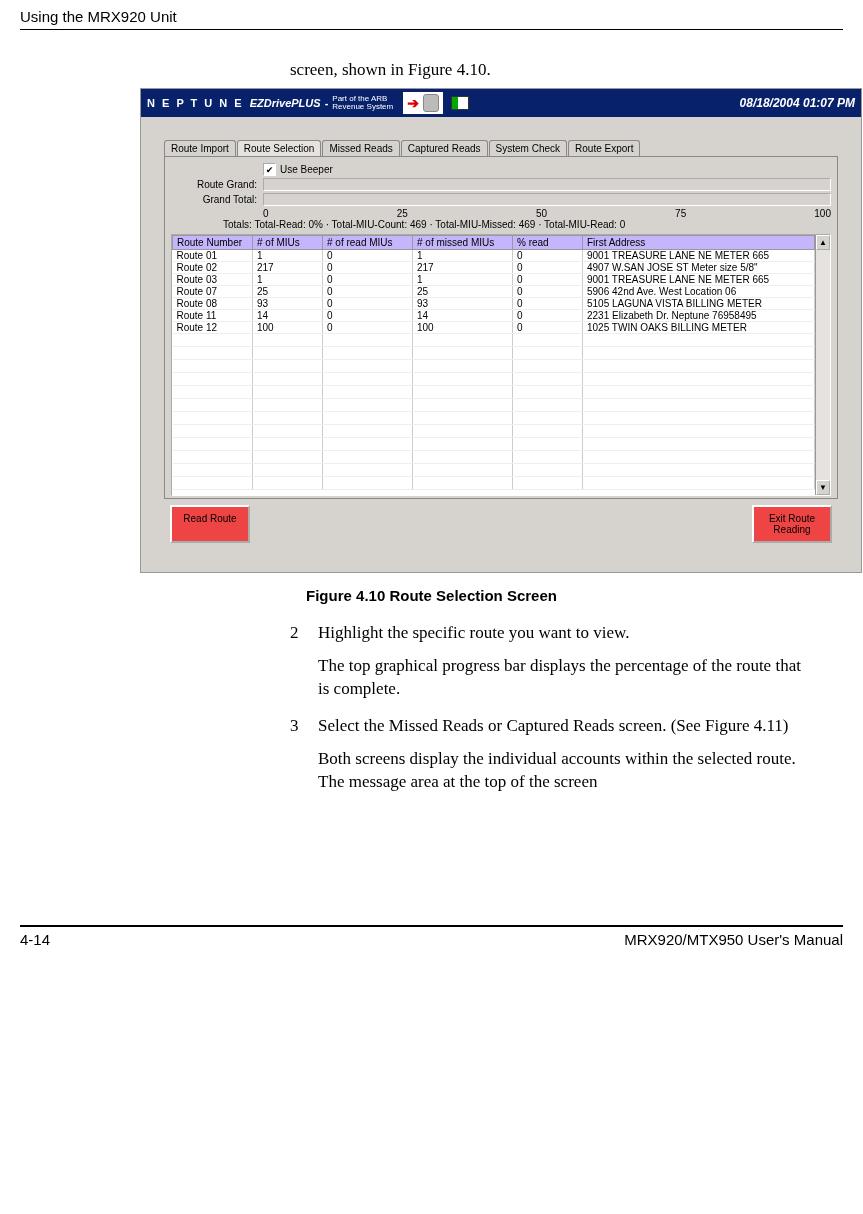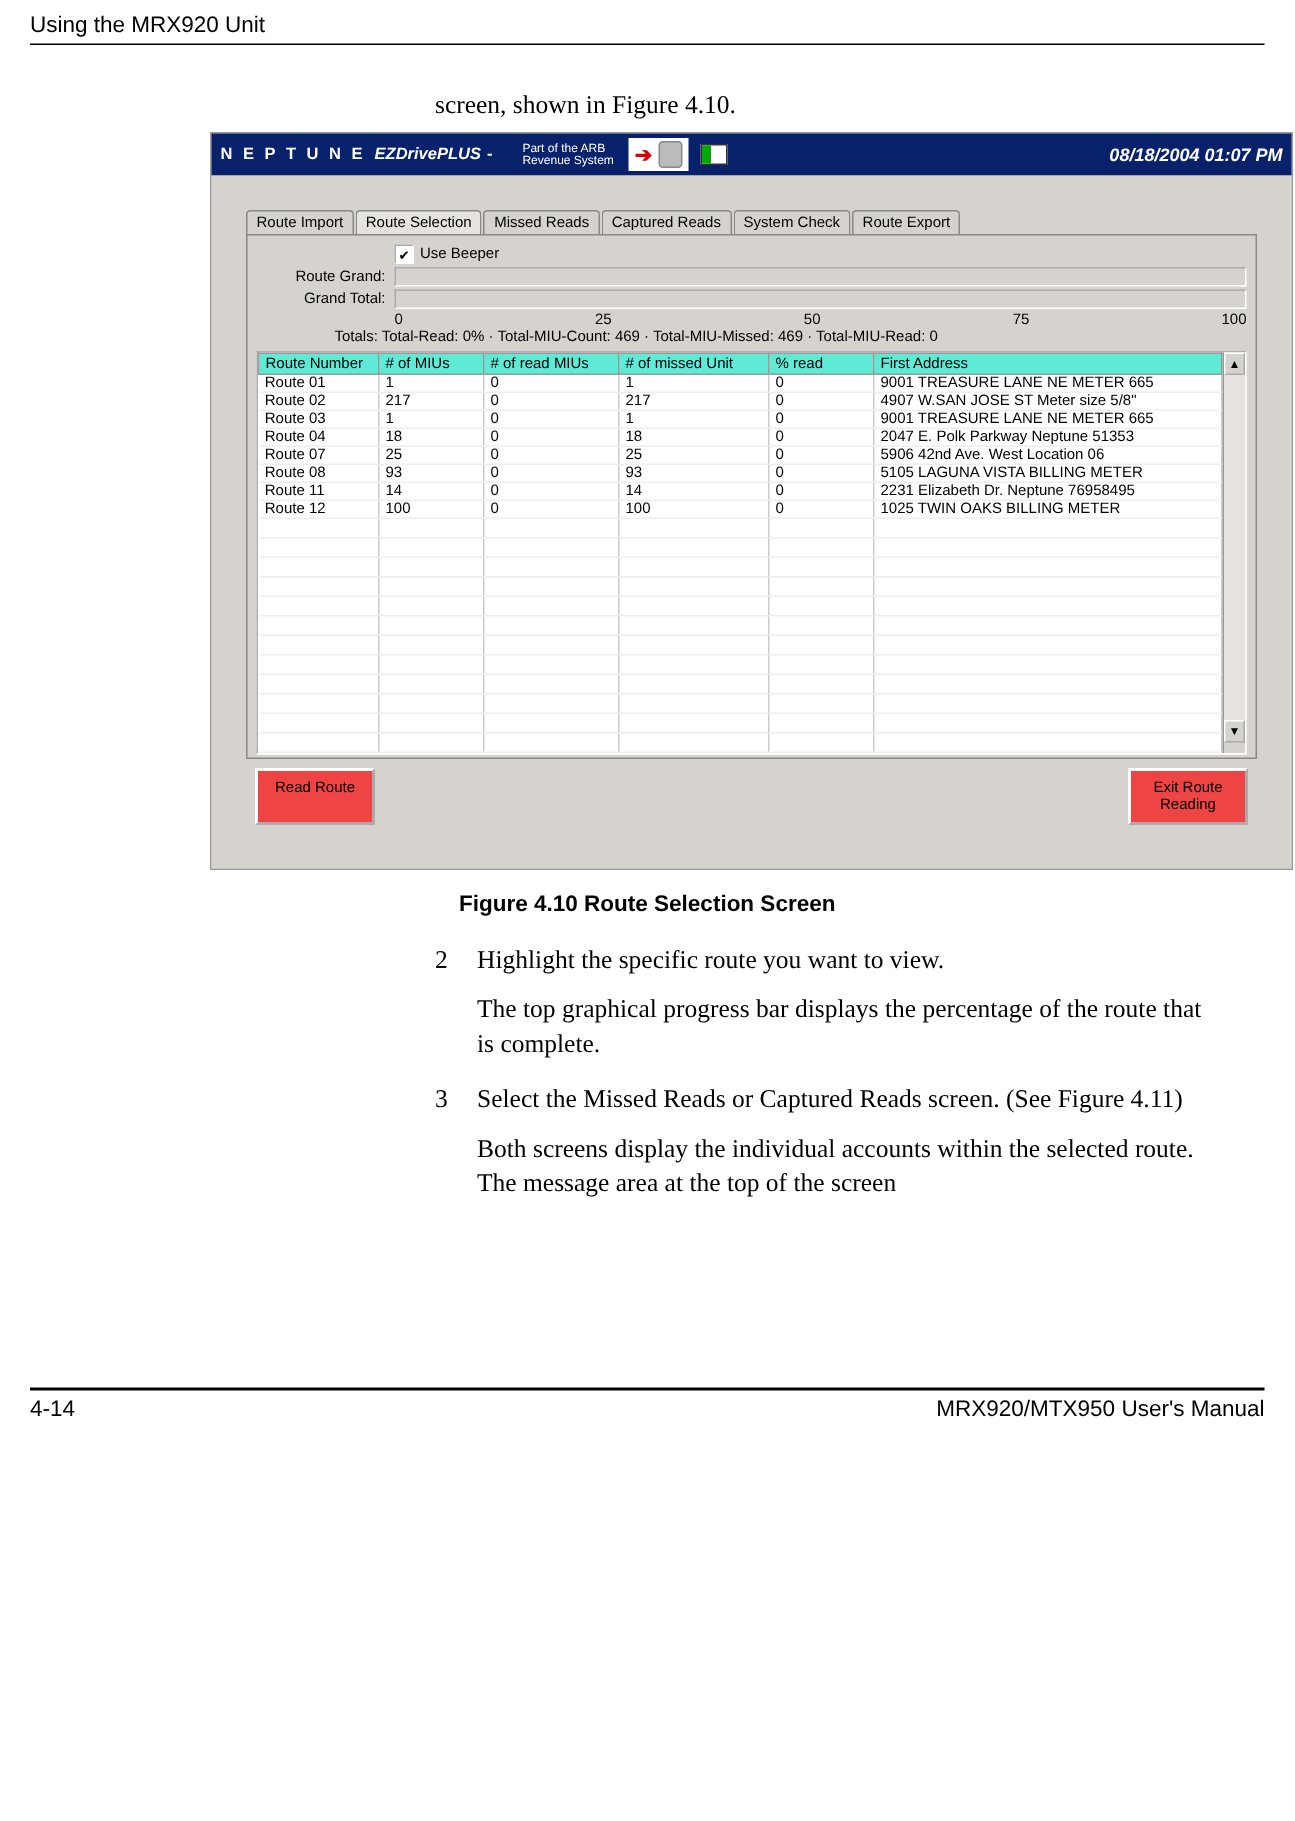--- a/index.html
+++ b/index.html
@@ -39,21 +39,21 @@
     background: #08216b;
     color: #fff;
     display: flex;
     align-items: center;
     height: 28px;
     padding: 0 6px;
     font-size: 11px;
     font-weight: bold;
   }
   .titlebar .brand { letter-spacing: 2px; }
-  .titlebar .sub { font-size: 8px; line-height: 1; margin-left: 20px; font-weight: normal;}
+  .titlebar .sub { font-size: 8px; line-height: 1; margin-left: 4px; font-weight: normal;}
   .titlebar .arrow-box {
     background: #fff;
     color: #d00;
     padding: 2px 4px;
     margin-left: 10px;
     font-size: 14px;
     display: flex;
     align-items: center;
   }
   .titlebar .cyl {
@@ -114,21 +114,21 @@
   }
   .totals-line { font-size:10px; margin-left: 52px; }
   .grid {
     margin-top: 4px;
     border: 1px inset #fff;
     background: #fff;
     font-size:10px;
   }
   .grid table { width:100%; border-collapse: collapse; table-layout: fixed;}
   .grid th {
-    background: #5eead4;
+    background: #c4b5fd;
     border: 1px solid #999;
     font-weight: normal;
     text-align: left;
     padding: 1px 4px;
     font-size:10px;
   }
   .grid td {
     border-right: 1px solid #ccc;
     border-bottom: 1px solid #eee;
     padding: 0 4px;
@@ -251,21 +251,21 @@
                     <col style="width:90px">
                   <col style="width:100px">
                     <col style="width:70px">
                     <col>
                 </colgroup>
                 <thead>
                   <tr>
                     <th>Route Number</th>
                     <th># of MIUs</th>
                     <th># of read MIUs</th>
-                    <th># of missed Unit</th>
+                    <th># of missed MIUs</th>
                     <th>% read</th>
                     <th>First Address</th>
                   </tr>
                 </thead>
                 <tbody id="grid-body">
                     <tr>
                       <td>Route 01</td>
                       <td>1</td>
                       <td>0</td>
                       <td>1</td>
@@ -280,28 +280,20 @@
                       <td>0</td>
                       <td>4907 W.SAN JOSE ST     Meter size  5/8"</td>
                     </tr>
                     <tr>
                       <td>Route 03</td>
                       <td>1</td>
                       <td>0</td>
                       <td>1</td>
                       <td>0</td>
                       <td>9001 TREASURE LANE NE   METER 665</td>
-                    </tr>
-                    <tr>
-                      <td>Route 04</td>
-                      <td>18</td>
-                      <td>0</td>
-                      <td>18</td>
-                      <td>0</td>
-                      <td>2047 E. Polk Parkway    Neptune 51353</td>
                     </tr>
                     <tr>
                       <td>Route 07</td>
                       <td>25</td>
                       <td>0</td>
                       <td>25</td>
                       <td>0</td>
                       <td>5906 42nd Ave. West     Location 06</td>
                     </tr>
                     <tr>

